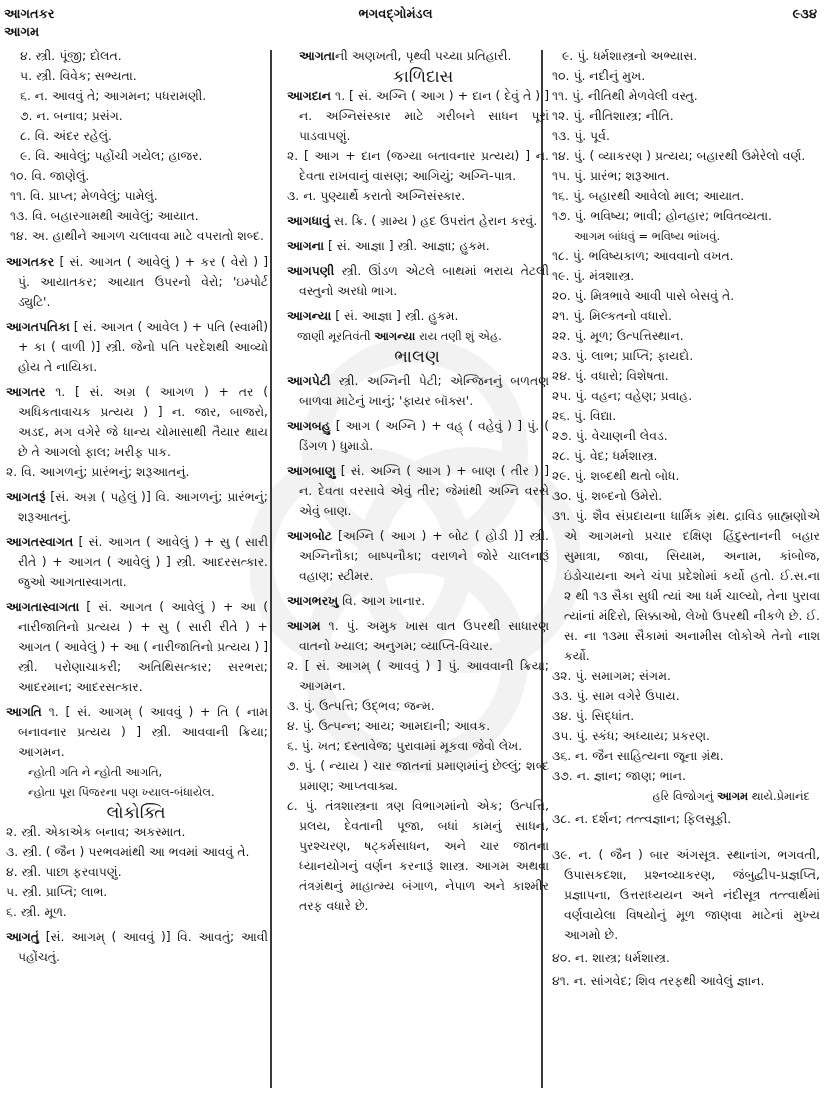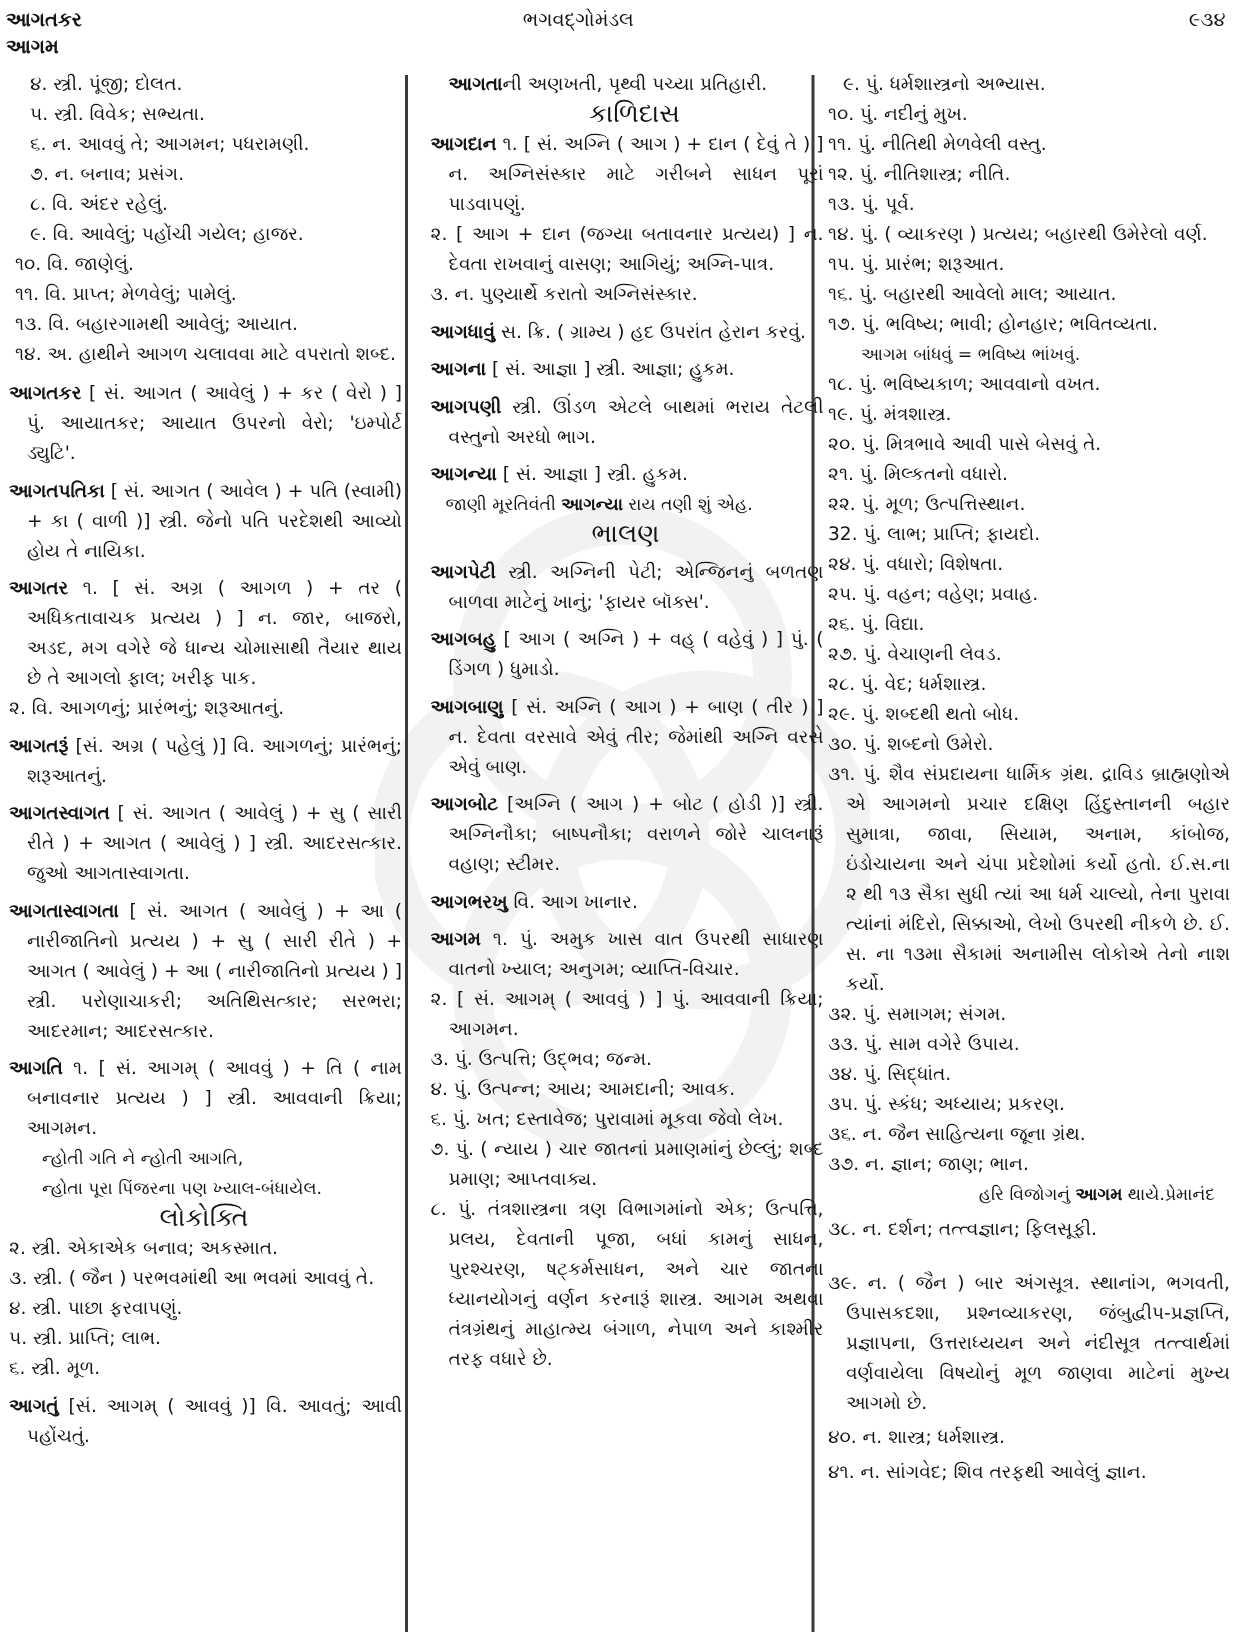--- a/index.html
+++ b/index.html
@@ -15,22 +15,22 @@
 
   
   .watermark {
     position: absolute; left: 250px; top: 300px; width: 330px; height: 480px;
     pointer-events: none; opacity: 0.07;
   }
 
   
   .hdr { position: absolute; top: 2px; left: 0; width: 825px; height: 22px; font-weight: bold; }
   .hdr .left  { position: absolute; left: 4px;  top: 2px; font-size: 13px; }
-  .hdr .center{ position: absolute; left: 8px; width: 755px; text-align: center; top: 2px; font-size: 13px; font-weight: normal; }
-  .hdr .right { position: absolute; right: 8px; top: 2px; font-size: 13px; font-weight: normal; }
+  .hdr .center{ position: absolute; left: 18px; width: 755px; text-align: center; top: 2px; font-size: 13px; font-weight: bold; }
+  .hdr .right { position: absolute; right: 8px; top: 2px; font-size: 13px; font-weight: bold; }
   .sub-hdr { position: absolute; top: 22px; left: 4px; font-size: 13px; font-weight: bold; }
 
   
   .col { position: absolute; top: 46px; bottom: 4px; overflow: hidden; }
   .col1 { left: 6px;   width: 262px; }
   .col2 { left: 276px; width: 262px; margin-left: 11px; }
   .col3 { left: 548px; width: 272px; }
   .divider { position: absolute; top: 50px; bottom: 6px; width: 1.5px; background: #3a3a3a; }
   .div1 { left: 270px; }
   .div2 { left: 541px; }
@@ -199,21 +199,21 @@
       <div class="sense cont blk" style="padding-left:16px">૧૪. પું. ( વ્યાકરણ ) પ્રત્યય; બહારથી ઉમેરેલો વર્ણ.</div>
       <div class="sense cont">૧૫. પું. પ્રારંભ; શરૂઆત.</div>
       <div class="sense cont">૧૬. પું. બહારથી આવેલો માલ; આયાત.</div>
       <div class="sense cont">૧૭. પું. ભવિષ્ય; ભાવી; હોનહાર; ભવિતવ્યતા.</div>
       <div class="quote" style="padding-left:26px">આગમ બાંધવું = ભવિષ્ય ભાંખવું.</div>
       <div class="sense cont">૧૮. પું. ભવિષ્યકાળ; આવવાનો વખત.</div>
       <div class="sense cont">૧૯. પું. મંત્રશાસ્ત્ર.</div>
       <div class="sense cont">૨૦. પું. મિત્રભાવે આવી પાસે બેસવું તે.</div>
       <div class="sense cont">૨૧. પું. મિલ્કતનો વધારો.</div>
       <div class="sense cont">૨૨. પું. મૂળ; ઉત્પત્તિસ્થાન.</div>
-      <div class="sense cont">32. પું. લાભ; પ્રાપ્તિ; ફાયદો.</div>
+      <div class="sense cont">૨૩. પું. લાભ; પ્રાપ્તિ; ફાયદો.</div>
       <div class="sense cont">૨૪. પું. વધારો; વિશેષતા.</div>
       <div class="sense cont">૨૫. પું. વહન; વહેણ; પ્રવાહ.</div>
       <div class="sense cont">૨૬. પું. વિદ્યા.</div>
       <div class="sense cont">૨૭. પું. વેચાણની લેવડ.</div>
       <div class="sense cont">૨૮. પું. વેદ; ધર્મશાસ્ત્ર.</div>
       <div class="sense cont">૨૯. પું. શબ્દથી થતો બોધ.</div>
       <div class="sense cont">૩૦. પું. શબ્દનો ઉમેરો.</div>
       <div class="sense cont blk" style="padding-left:16px;text-align:justify">૩૧. પું. શૈવ સંપ્રદાયના ધાર્મિક ગ્રંથ. દ્રાવિડ બ્રાહ્મણોએ એ આગમનો પ્રચાર દક્ષિણ હિંદુસ્તાનની બહાર સુમાત્રા, જાવા, સિયામ, અનામ, કાંબોજ, ઇંડોચાયના અને ચંપા પ્રદેશોમાં કર્યો હતો. ઈ.સ.ના ૨ થી ૧૩ સૈકા સુધી ત્યાં આ ધર્મ ચાલ્યો, તેના પુરાવા ત્યાંનાં મંદિરો, સિક્કાઓ, લેખો ઉપરથી નીકળે છે. ઈ. સ. ના ૧૩મા સૈકામાં અનામીસ લોકોએ તેનો નાશ કર્યો.</div>
       <div class="sense cont">૩૨. પું. સમાગમ; સંગમ.</div>
       <div class="sense cont">૩૩. પું. સામ વગેરે ઉપાય.</div>

